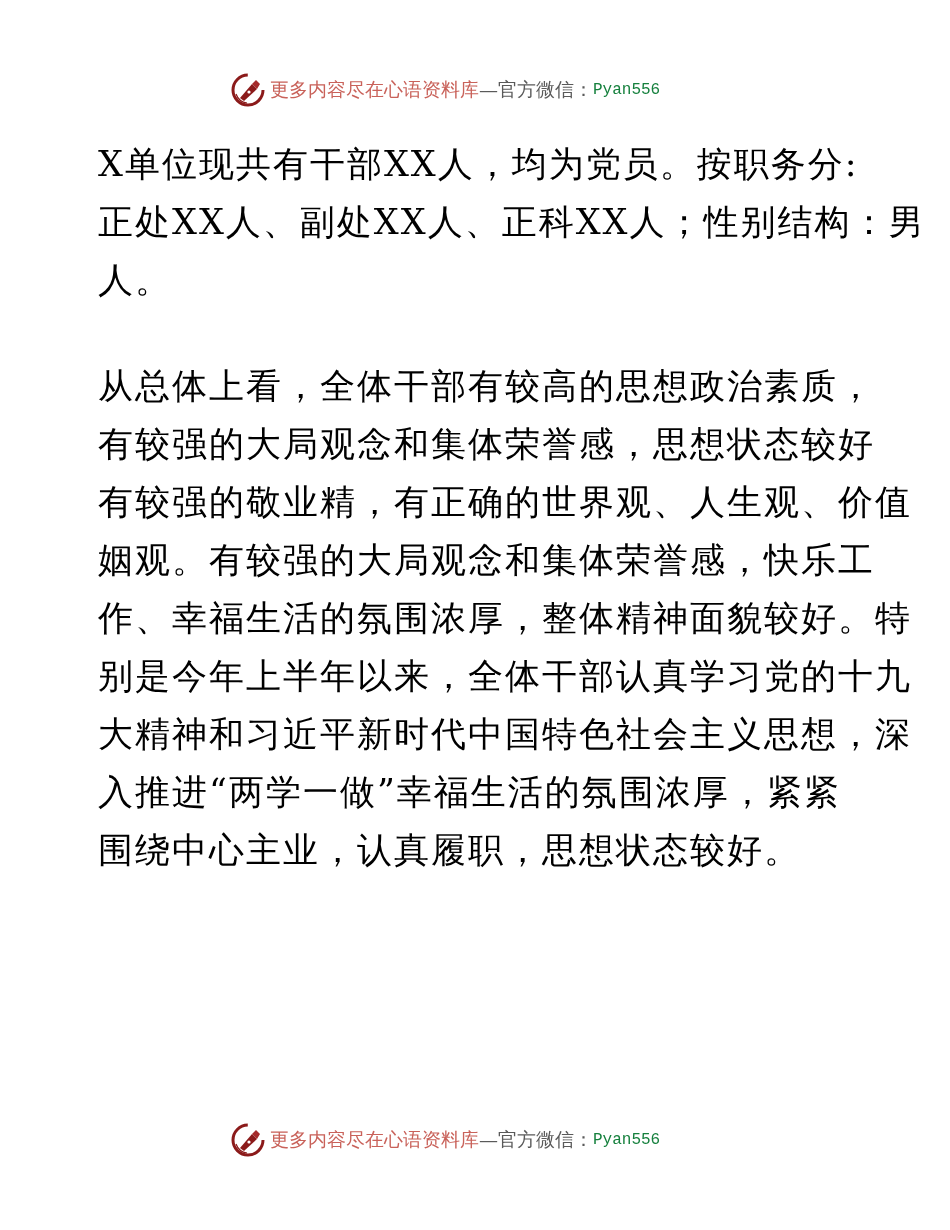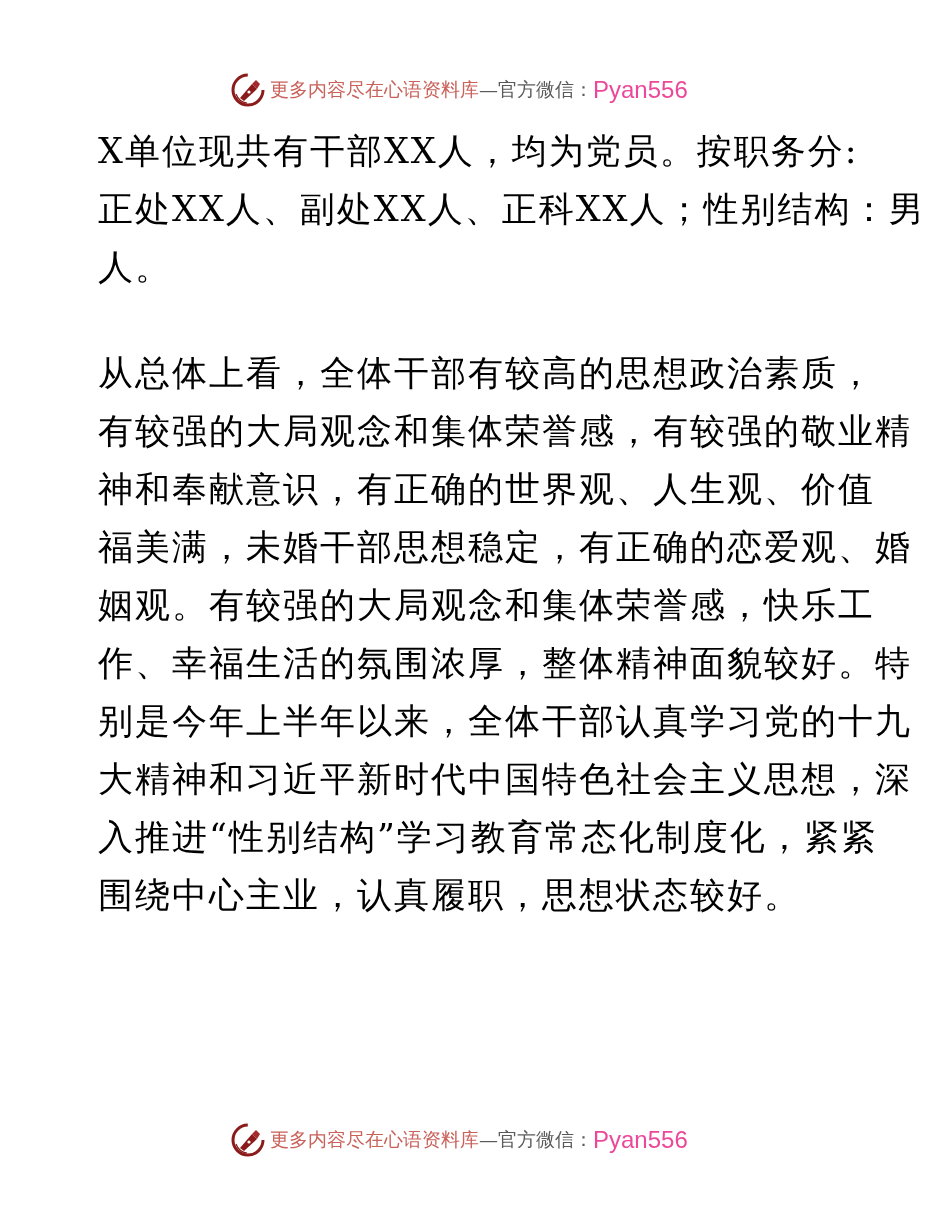--- a/index.html
+++ b/index.html
@@ -37,28 +37,28 @@
       font-family: Liberation Serif, serif;
       font-size: 19px;
       letter-spacing: 0px;
     }
     .wm-text-gray {
       color: #5a5a5a;
       font-family: "DejaVu Serif", "Liberation Serif", serif;
       font-size: 19px;
     }
     .wm-text-id {
-      color: #ec4899;
-      font-family: Liberation Sans, sans-serif;
-      font-size: 24px;
+      color: #15803d;
+      font-family: Liberation Mono, monospace;
+      font-size: 16px;
     }
     .content {
       position: absolute;
       left: 98px;
-      top: 122px;
+      top: 135px;
       width: 760px;
     }
     .line {
       height: 58px;
       line-height: 58px;
       font-size: 35px;
       white-space: nowrap;
       letter-spacing: 2px;
     }
     .para-gap {
@@ -84,28 +84,27 @@
 
 <div class="content">
   <div>
     <div class="line"> X单位现共有干部XX人，均为党员。按职务分:</div>
     <div class="line">正处XX人、副处XX人、正科XX人；性别结构：男</div>
     <div class="line">人。</div>
   </div>
   <div class="para-gap"></div>
   <div>
     <div class="line"> 从总体上看，全体干部有较高的思想政治素质，</div>
-    <div class="line">有较强的大局观念和集体荣誉感，有较强的敬业精</div>
-    <div class="line">神和奉献意识，有正确的世界观、人生观、价值</div>
-    <div class="line">福美满，未婚干部思想稳定，有正确的恋爱观、婚</div>
+    <div class="line">有较强的大局观念和集体荣誉感，思想状态较好</div>
+    <div class="line">有较强的敬业精，有正确的世界观、人生观、价值</div>
     <div class="line">姻观。有较强的大局观念和集体荣誉感，快乐工</div>
     <div class="line">作、幸福生活的氛围浓厚，整体精神面貌较好。特</div>
     <div class="line">别是今年上半年以来，全体干部认真学习党的十九</div>
     <div class="line">大精神和习近平新时代中国特色社会主义思想，深</div>
-    <div class="line">入推进“性别结构”学习教育常态化制度化，紧紧</div>
+    <div class="line">入推进“两学一做”幸福生活的氛围浓厚，紧紧</div>
     <div class="line">围绕中心主业，认真履职，思想状态较好。</div>
   </div>
 </div>
 
 <div class="watermark bottom">
   <svg class="wm-logo" viewBox="0 0 36 36">
     <circle cx="18" cy="18" r="15" fill="none" stroke="#8b1a1a" stroke-width="3" stroke-dasharray="70 25"></circle>
     <path d="M10 26 L22 12 L27 17 L14 29 Z" fill="#8b1a1a"></path>
     <path d="M22 12 L26 8 L30 12 L27 17 Z" fill="#a52a2a"></path>
     <circle cx="19" cy="20" r="1.6" fill="#ffffff"></circle>

